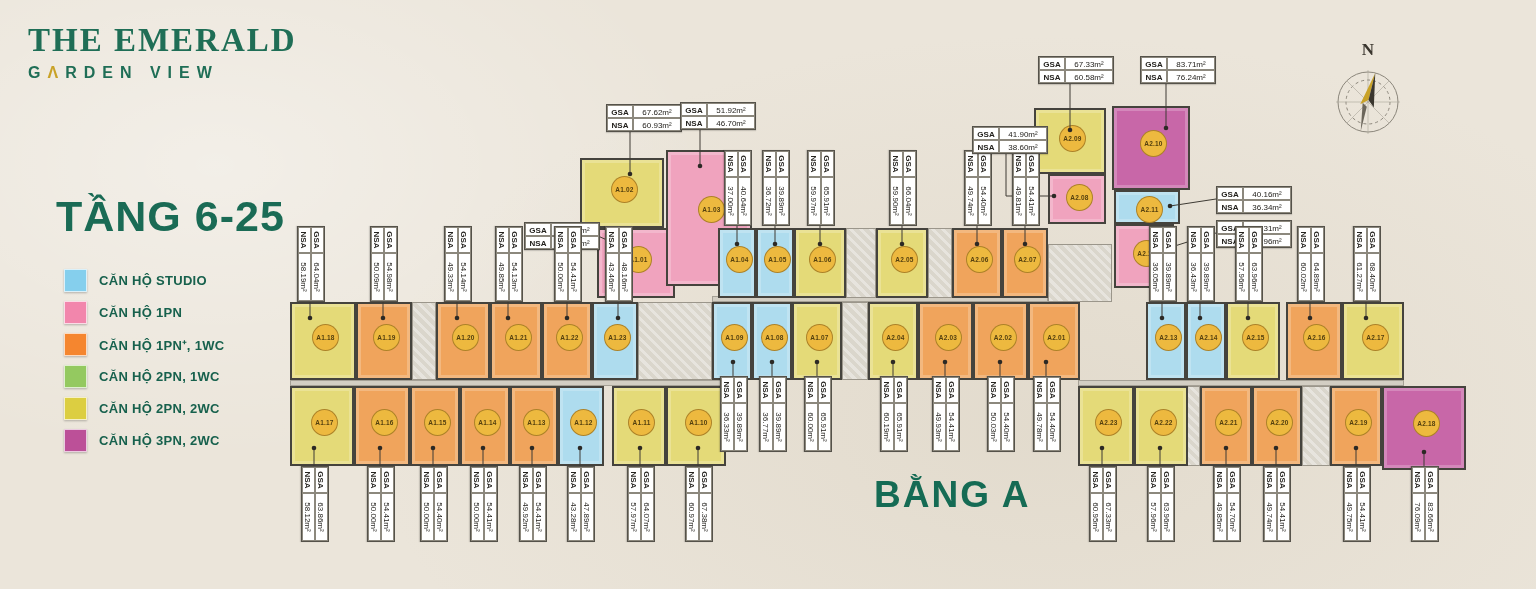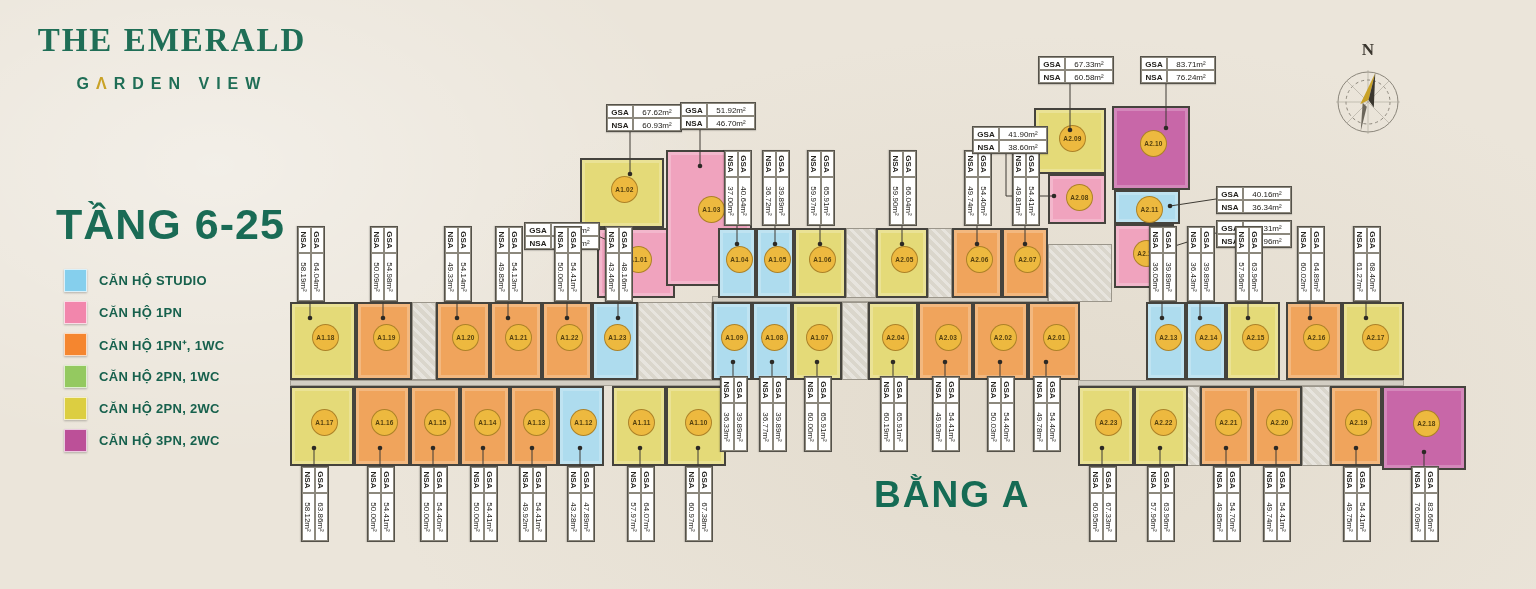--- a/index.html
+++ b/index.html
@@ -10,29 +10,29 @@
     position:relative;
   }
   .stage{
     position:absolute;inset:0;width:1536px;height:589px;
     background:
       radial-gradient(700px 420px at 14% 28%, rgba(255,255,255,.38), rgba(255,255,255,0) 70%),
       radial-gradient(900px 520px at 68% 72%, rgba(203,192,171,.28), rgba(203,192,171,0) 75%),
       #EBE5DA;
   }
   
-  .brand{position:absolute;left:28px;top:22px;width:288px;text-align:center;}
+  .brand{position:absolute;left:28px;top:22px;width:288px;}
   .brand-line1{font-family:"Liberation Serif",serif;font-weight:bold;font-size:33px;color:#1F6E56;letter-spacing:2px;white-space:nowrap;}
-  .brand-line2{font-size:16px;font-weight:bold;color:#1F6E56;letter-spacing:7px;margin-top:16px;}
+  .brand-line2{font-size:16px;font-weight:bold;color:#1F6E56;letter-spacing:7px;margin-top:5px;}
   .brand-line2 .gold{color:#C9A227;}
   .brand-tagline{font-family:"Liberation Serif",serif;font-style:italic;font-size:15px;color:#2F7C60;margin-top:6px;letter-spacing:1px;}
   
   .heading{position:absolute;left:56px;top:186px;color:#1A6B55;}
   .heading-sub{font-size:22px;font-weight:bold;letter-spacing:.5px;}
-  .heading-main{font-size:43px;font-weight:800;letter-spacing:1px;margin-top:14px;}
+  .heading-main{font-size:43px;font-weight:800;letter-spacing:1px;margin-top:6px;}
   
   #legend{position:absolute;left:64px;top:270px;list-style:none;margin:0;padding:0;}
   #legend li{display:flex;align-items:center;height:21px;margin-bottom:11px;}
   .swatch{width:21px;height:21px;margin-right:12px;box-shadow:0 1px 2px rgba(0,0,0,.25);border:1px solid rgba(255,255,255,.7);}
   .legend-label{font-size:13px;font-weight:bold;color:#17614D;letter-spacing:.3px;}
   
   #plan,#labels{position:absolute;inset:0;}
   #plan{z-index:1;}
   #leaders{position:absolute;inset:0;z-index:2;pointer-events:none;}
   #labels{z-index:3;pointer-events:none;}

